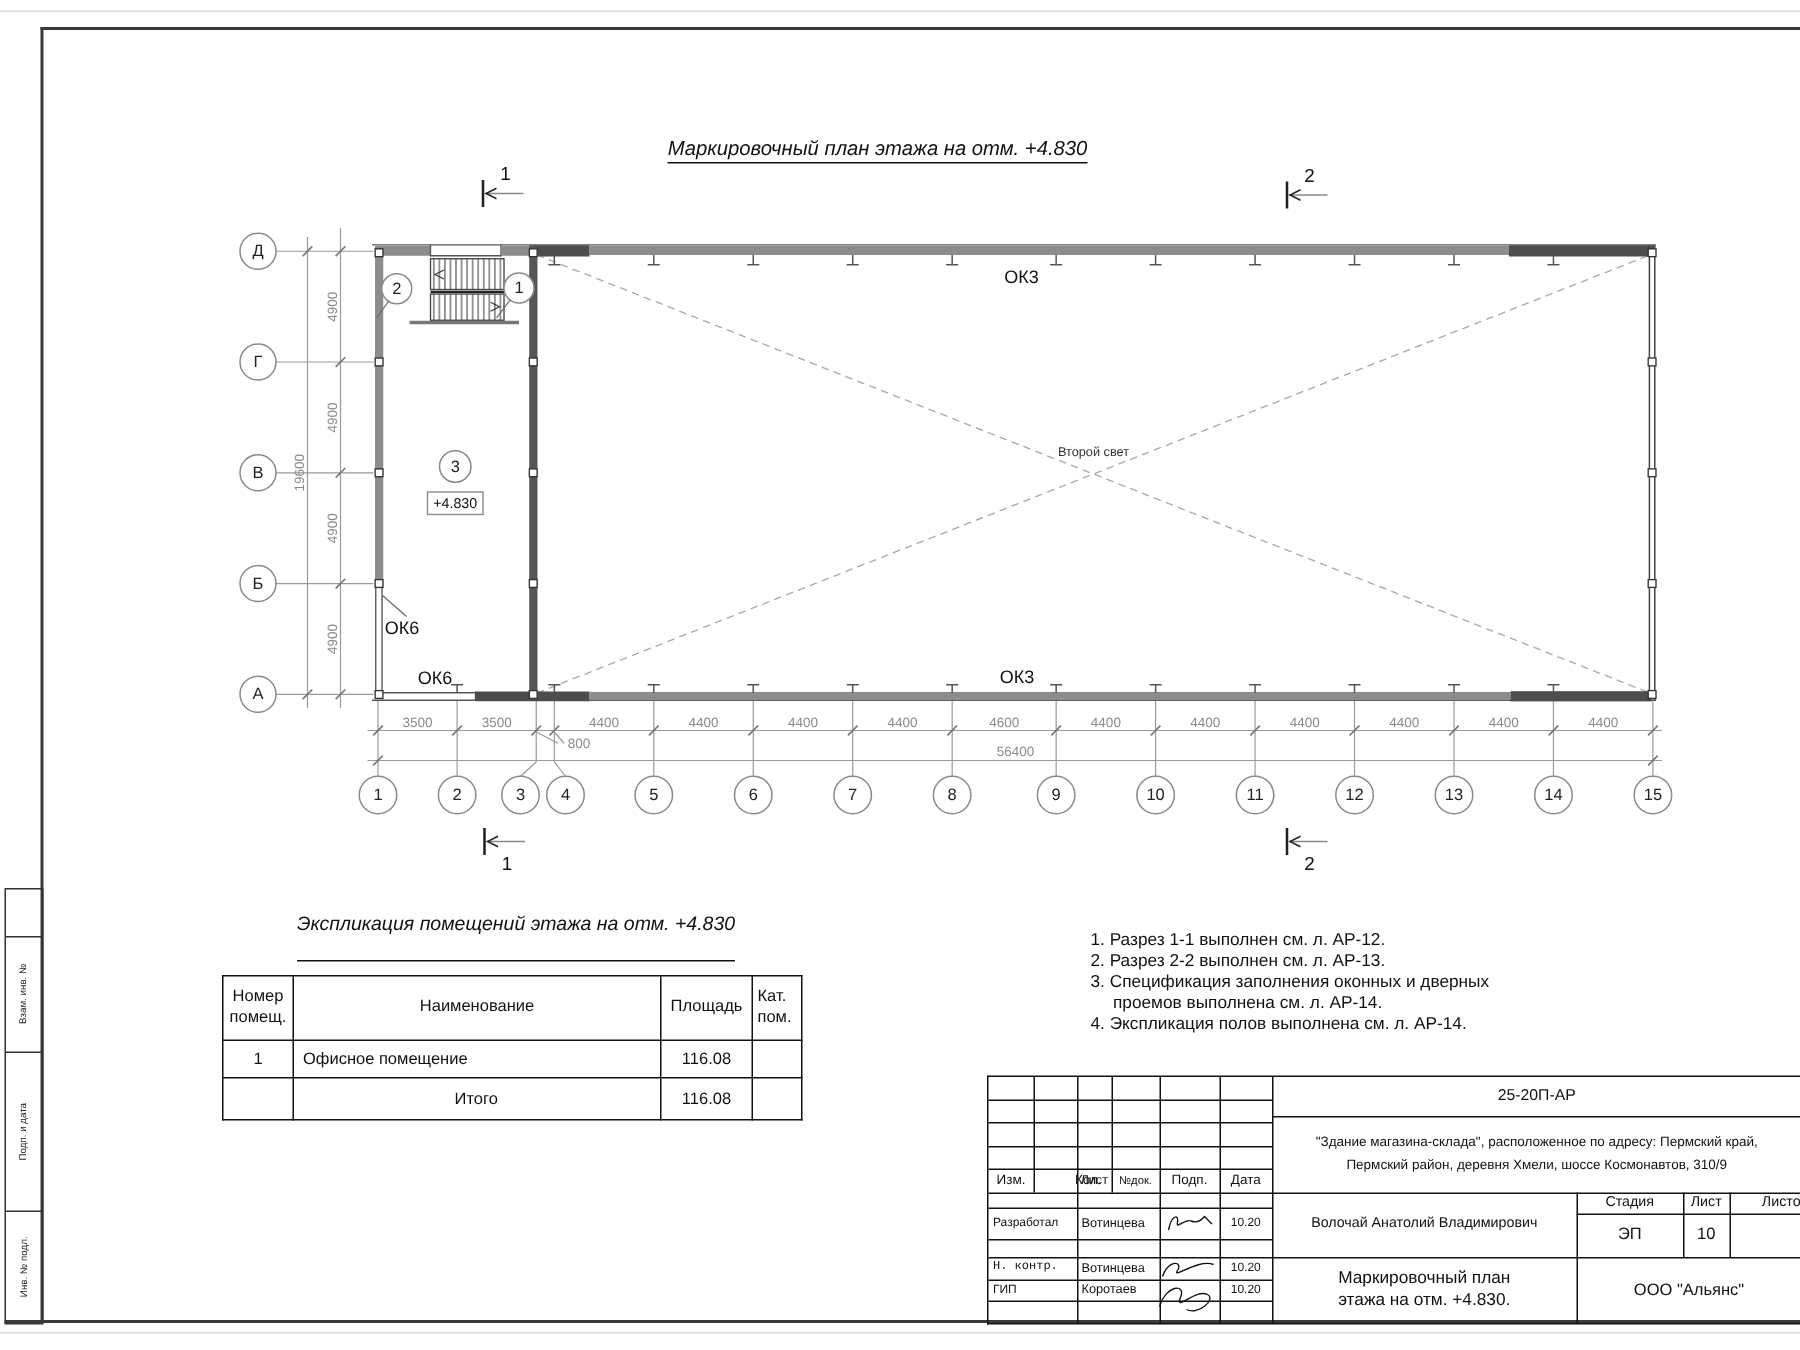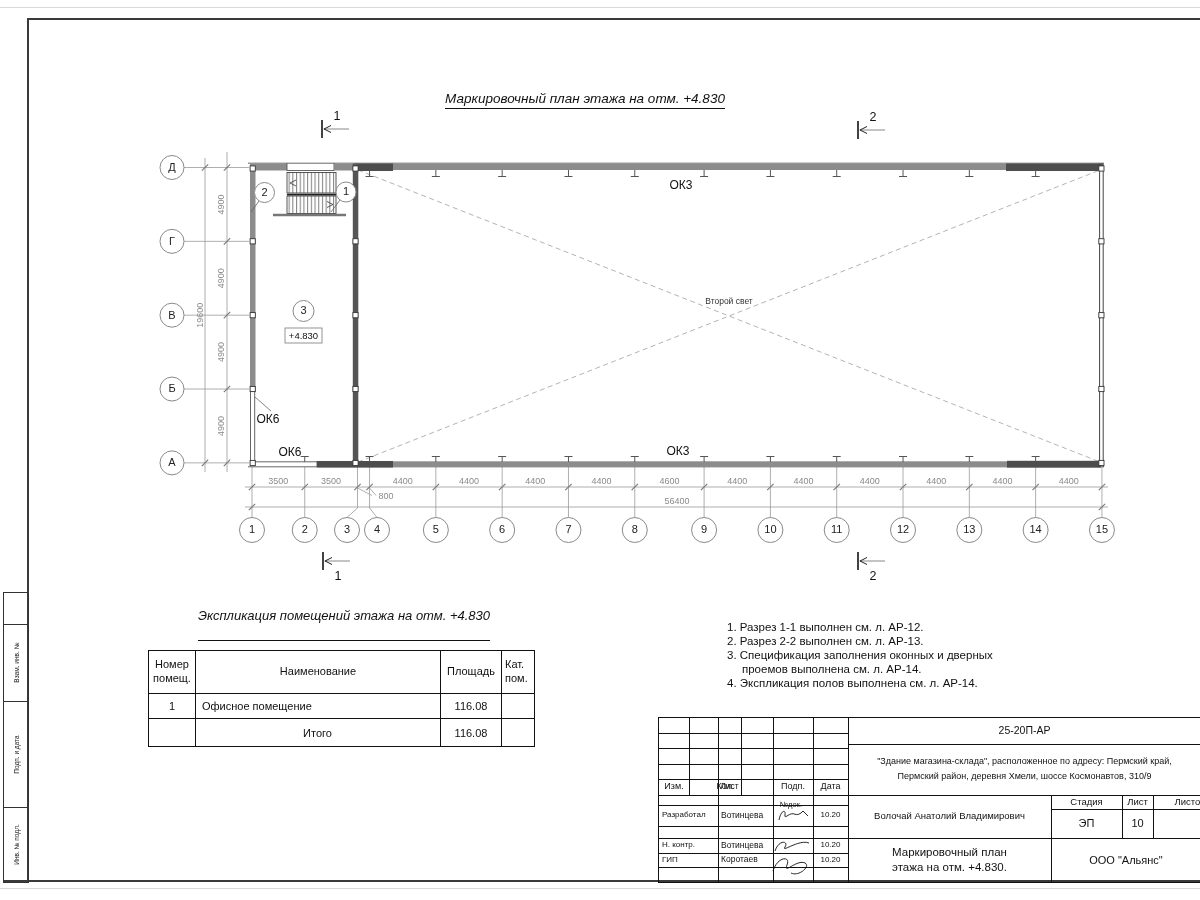--- a/index.html
+++ b/index.html
@@ -357,28 +357,28 @@
     <div class="lh" style="left:0;top:108px;width:189px;"></div>
     <div class="lh" style="left:0;top:120px;width:542px;"></div>
     <div class="lh" style="left:0;top:135px;width:189px;"></div>
     <div class="lh" style="left:0;top:149px;width:189px;"></div>
     <div class="lh" style="left:189px;top:26px;width:353px;"></div>
     <div class="lh" style="left:392px;top:91px;width:150px;"></div>
 
     <div class="cell" style="left:0;top:61px;width:30px;height:16px;font-size:9px;">Изм.</div>
     <div class="cell" style="left:30px;top:61px;width:29px;height:16px;font-size:9px;margin-left:22px;">Кол.</div>
     <div class="cell" style="left:59px;top:61px;width:23px;height:16px;font-size:8.5px;">Лист</div>
-    <div class="cell" style="left:82px;top:79px;width:32px;height:16px;font-size:7.5px;margin-left:34px;">№док.</div>
+    <div class="cell" style="left:82px;top:61px;width:32px;height:16px;font-size:7.5px;">№док.</div>
     <div class="cell" style="left:114px;top:61px;width:40px;height:16px;font-size:9px;">Подп.</div>
     <div class="cell" style="left:154px;top:61px;width:35px;height:16px;font-size:9px;">Дата</div>
 
     <div class="cell cl" style="left:0;top:87px;width:59px;height:21px;font-size:8px;">Разработал</div>
     <div class="cell cl" style="left:59px;top:87px;width:55px;height:21px;font-size:8.5px;">Вотинцева</div>
     <div class="cell" style="left:154px;top:87px;width:35px;height:21px;font-size:8px;">10.20</div>
-    <div class="cell cl" style="left:0;top:120px;width:59px;height:15px;font-size:8px;">Н. контр.</div>
+    <div class="cell cl" style="left:0;top:120px;width:59px;height:15px;font-size:8px;font-family:Liberation Mono, monospace;">Н. контр.</div>
     <div class="cell cl" style="left:59px;top:120px;width:55px;height:15px;font-size:8.5px;">Вотинцева</div>
     <div class="cell" style="left:154px;top:120px;width:35px;height:15px;font-size:8px;">10.20</div>
     <div class="cell cl" style="left:0;top:135px;width:59px;height:14px;font-size:8px;">ГИП</div>
     <div class="cell cl" style="left:59px;top:135px;width:55px;height:14px;font-size:8.5px;">Коротаев</div>
     <div class="cell" style="left:154px;top:135px;width:35px;height:14px;font-size:8px;">10.20</div>
 
     <svg class="abs" style="left:116px;top:89px;" width="37" height="18">
       <path d="M4,13 C6,3 11,2 10,8 C9,13 15,5 19,7 Q24,9 28,4 L33,9" stroke="#111" stroke-width="0.9" fill="none"></path>
     </svg>
     <svg class="abs" style="left:110px;top:119px;" width="48" height="44">

